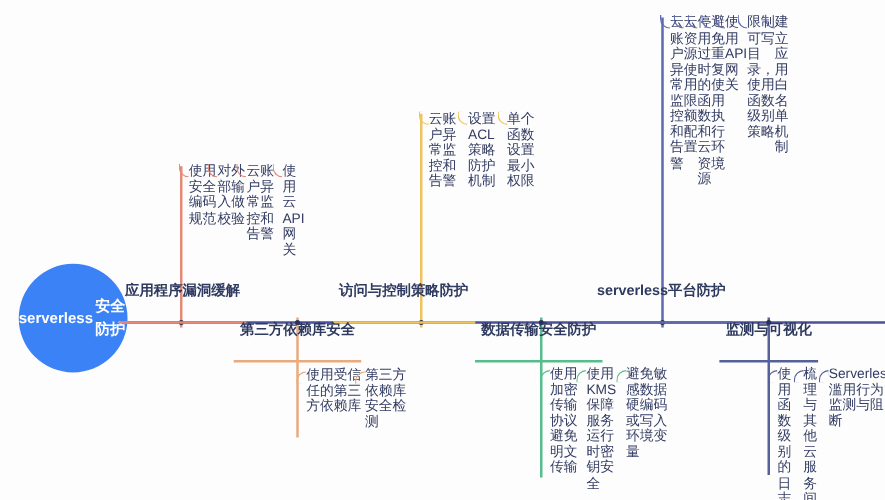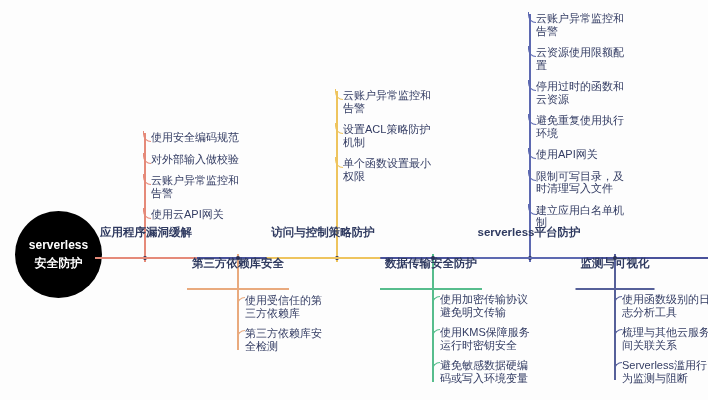--- a/index.html
+++ b/index.html
@@ -5,40 +5,40 @@
   html,body{margin:0;padding:0;background:#ffffff;}
   .canvas{
     position:relative;width:708px;height:400px;overflow:hidden;
     background:#fdfdfd;
     font-family:"Liberation Sans","DejaVu Sans",sans-serif;
     color:#333c63;
   }
   
   .root{
     position:absolute;left:15px;top:211px;width:87px;height:87px;border-radius:50%;
-    background:#000000;display:flex;flex-direction:column;align-items:center;justify-content:center;
+    background:#3b82f6;display:flex;flex-direction:row;align-items:center;justify-content:center;
     z-index:3;text-align:center;
   }
   .root span{color:#ffffff;font-size:12px;font-weight:bold;line-height:1.45;}
   
   .main-line{position:absolute;left:88px;top:257px;width:620px;height:2px;background:#49529b;z-index:0;}
   
   .dot{position:absolute;top:256px;width:4px;height:4px;border-radius:50%;background:#2a3055;z-index:2;}
   
   .trunk{position:absolute;width:1.5px;z-index:1;}
   
   .btitle{
     position:absolute;transform:translateX(-50%);white-space:nowrap;z-index:3;
     font-size:11.5px;font-weight:bold;color:#2f3a60;
     padding:0 5px 17px 5px;border-bottom:2px solid var(--c);
   }
   .btitle-top{top:225px;}
   .btitle-bottom{top:256px;}
   
-  .items{position:absolute;display:flex;flex-direction:column;z-index:2;justify-content:center;}
+  .items{position:absolute;display:flex;flex-direction:row;z-index:2;}
   .item{position:relative;font-size:11px;line-height:12.5px;color:#333c63;}
   .items-top .item{margin-bottom:9px;}
   .items-bottom .item{margin-bottom:8px;}
   .item::before{content:"";position:absolute;left:-8px;width:7px;}
   .items-top .item::before{
     top:0;height:10px;
     border-left:1.5px solid var(--c);border-bottom:1.5px solid var(--c);
     border-bottom-left-radius:8px;
   }
   .items-bottom .item::before{
@@ -114,21 +114,21 @@
     <div class="item">设置ACL策略防护机制</div>
     <div class="item">单个函数设置最小权限</div>
   </div>
 
   <div class="items items-top b2 i2">
     <div class="item">云账户异常监控和告警</div>
     <div class="item">云资源使用限额配置</div>
     <div class="item">停用过时的函数和云资源</div>
     <div class="item">避免重复使用执行环境</div>
     <div class="item">使用API网关</div>
-    <div class="item">限制可写目录，及时清理写入文件</div>
+    <div class="item">限制可写目录，使用函数级别策略</div>
     <div class="item">建立应用白名单机制</div>
   </div>
 
   <div class="items items-bottom b3 i3">
     <div class="item">使用受信任的第三方依赖库</div>
     <div class="item">第三方依赖库安全检测</div>
   </div>
 
   <div class="items items-bottom b4 i4">
     <div class="item">使用加密传输协议避免明文传输</div>

